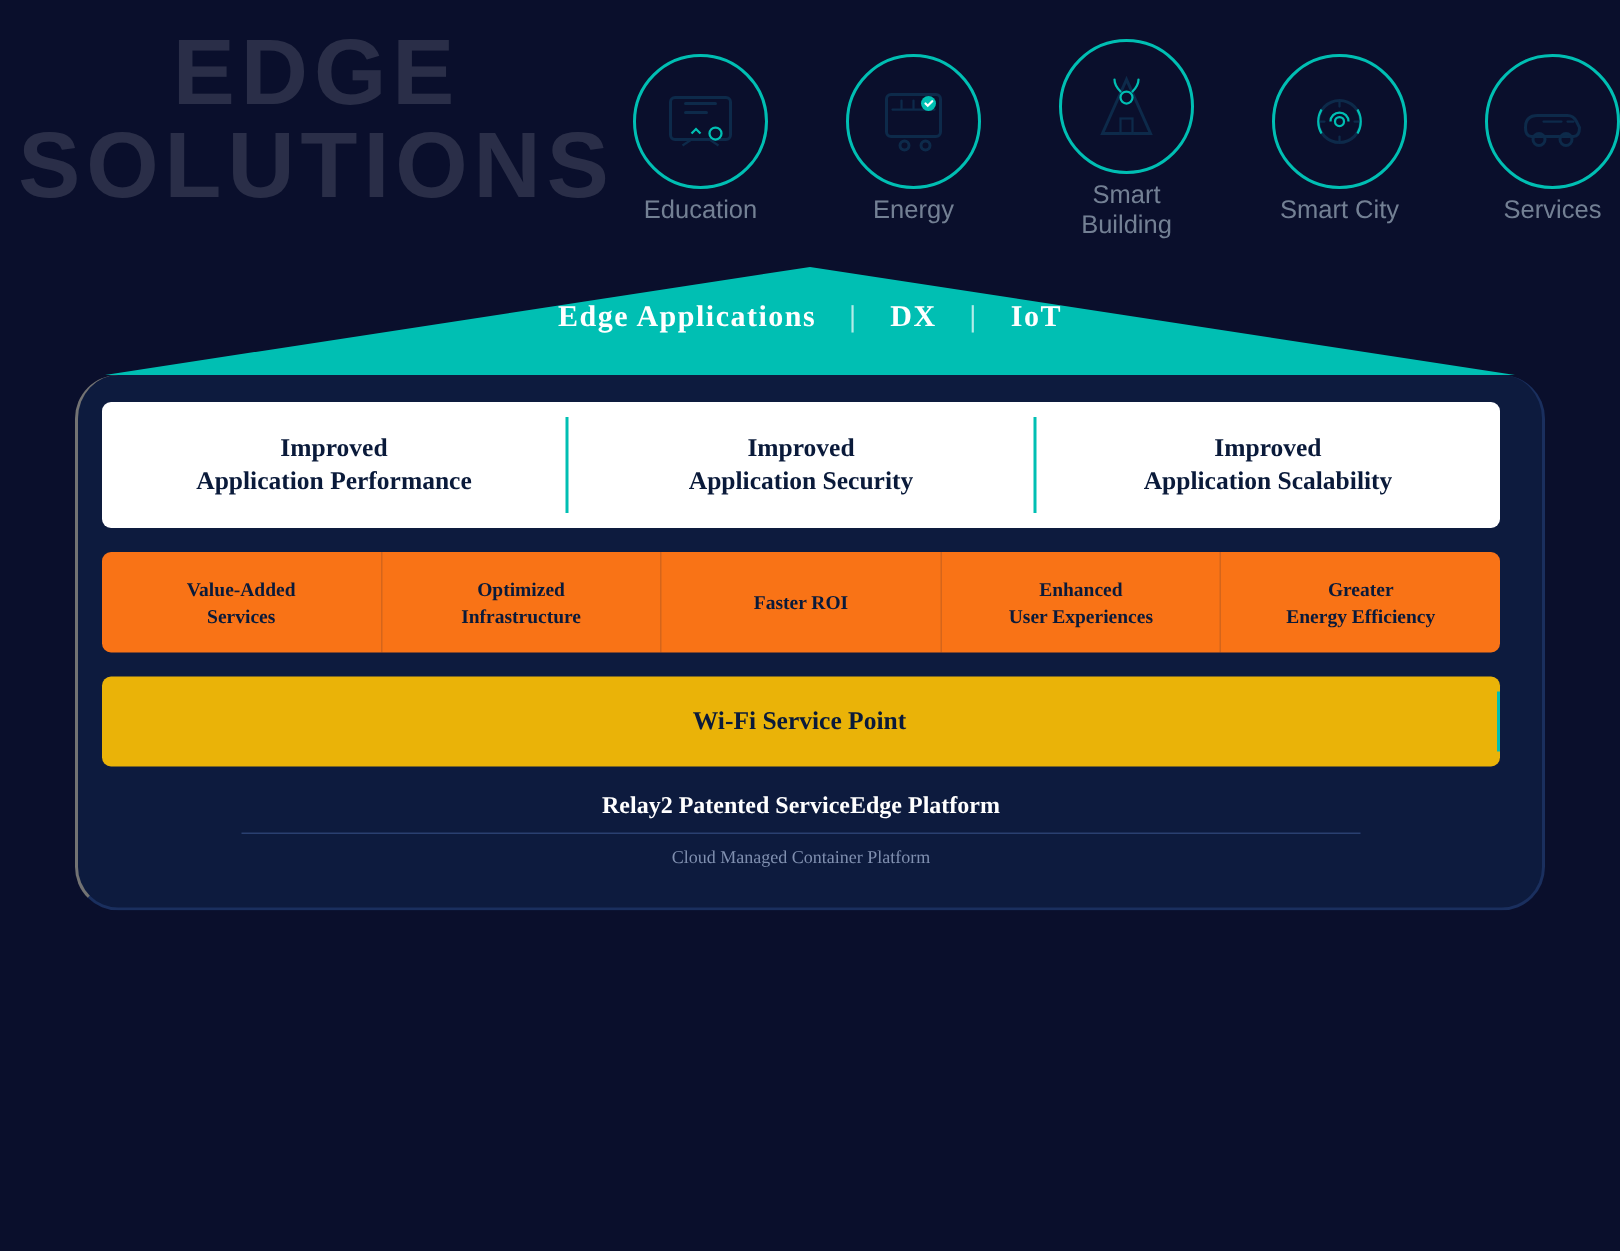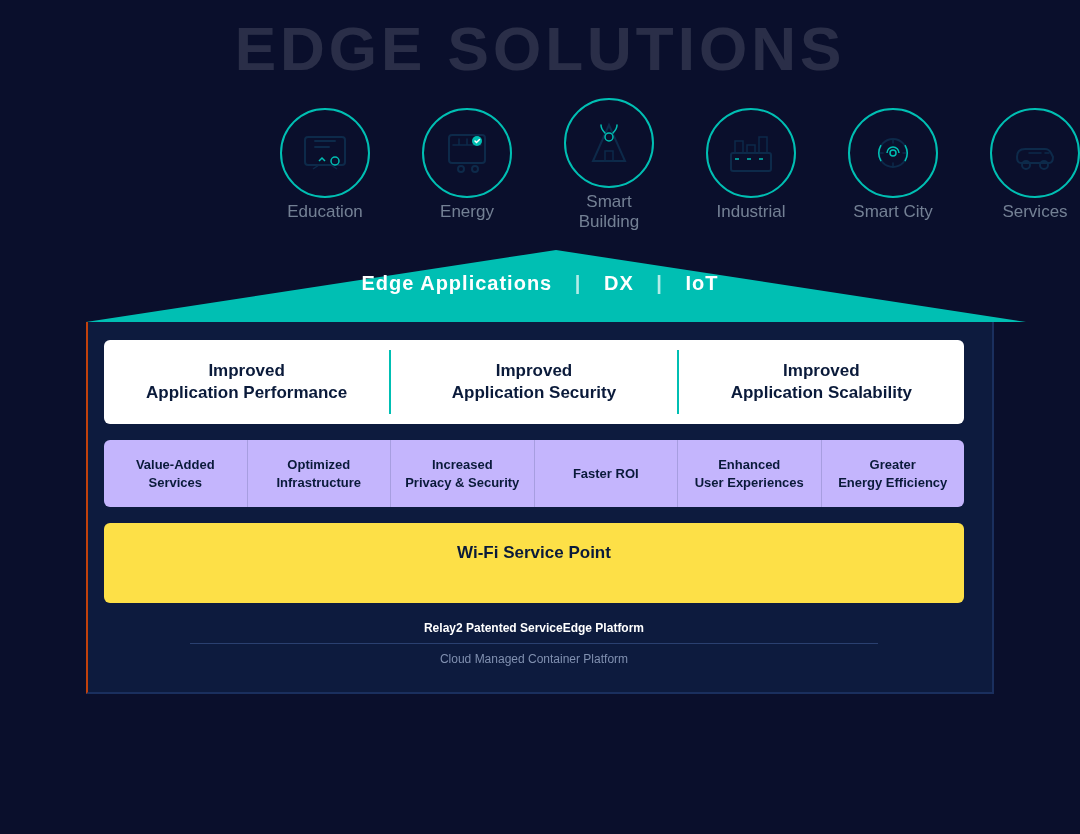--- a/index.html
+++ b/index.html
@@ -11,22 +11,22 @@
       overflow: hidden;
       display: flex;
       flex-direction: column;
       align-items: center;
       justify-content: flex-start;
     }
 
     .top-section {
       width: 100%;
       display: flex;
-      flex-direction: column;
-      align-items: flex-end;
+      flex-direction: row;
+      align-items: flex-start;
       padding-top: 18px;
     }
 
     .big-title {
       color: #fff;
       font-size: 62px;
       font-weight: 900;
       letter-spacing: 4px;
       opacity: 0.13;
       text-transform: uppercase;
@@ -75,23 +75,24 @@
     }
 
     .icon-item {
       display: flex;
       flex-direction: column;
       align-items: center;
     }
 
     
     .pyramid-wrapper {
-      width: 908px;
+      width: 980px;
       margin-top: 12px;
       position: relative;
+      font-family: Liberation Serif, serif;
     }
 
     .pyramid-top {
       width: 0;
       height: 0;
       border-left: 470px solid transparent;
       border-right: 470px solid transparent;
       border-bottom: 72px solid #00bfb3;
       margin: 0 auto;
     }
@@ -104,23 +105,24 @@
       text-align: center;
       color: #fff;
       font-size: 20px;
       font-weight: 700;
       letter-spacing: 1px;
     }
 
     .pyramid-body {
       background: #0d1b3e;
       padding: 18px 28px 22px 16px;
-      border-left: 2px solid #c2410c;
+      border-left: 2px solid #737373;
       border-right: 2px solid #1a2f5e;
       border-bottom: 2px solid #1a2f5e;
+      border-radius: 29px;
     }
 
     
     .row-three-boxes {
       display: flex;
       flex-direction: row;
       background: #fff;
       border-radius: 6px;
       overflow: hidden;
       margin-bottom: 16px;
@@ -144,21 +146,21 @@
       background: #00bfb3;
       margin: 10px 0;
       flex-shrink: 0;
     }
 
     
     .row-six-boxes {
       display: flex;
       flex-direction: row;
       gap: 0px;
-      background: #c4b5fd;
+      background: #f97316;
       border-radius: 6px;
       overflow: hidden;
       margin-bottom: 16px;
     }
 
     .six-box {
       flex: 1;
       padding: 16px 8px;
       text-align: center;
       color: #0a1a3a;
@@ -171,22 +173,22 @@
       border-right: 1px solid rgba(10,26,58,0.15);
     }
 
     .six-box:last-child {
       border-right: none;
     }
 
     
     .row-two-boxes {
       display: flex;
-      flex-direction: column;
-      background: #fde047;
+      flex-direction: row;
+      background: #eab308;
       border-radius: 6px;
       overflow: hidden;
       margin-bottom: 18px;
     }
 
     .two-box {
       flex: 1;
       padding: 20px 24px;
       text-align: center;
       color: #0a1a3a;
@@ -205,21 +207,21 @@
     }
 
     
     .platform-section {
       text-align: center;
       padding-bottom: 4px;
     }
 
     .platform-title {
       color: #fff;
-      font-size: 12px;
+      font-size: 16px;
       font-weight: 800;
       margin-bottom: 8px;
     }
 
     .platform-divider {
       width: 80%;
       height: 1px;
       background: #2a4070;
       margin: 0 auto 8px auto;
     }
@@ -276,32 +278,20 @@
           <path d="M26 8 L10 44 h32 Z" stroke="#0d2a4a" stroke-width="2" fill="none"></path>
           <circle cx="26" cy="20" r="4" stroke="#00bfb3" stroke-width="1.5"></circle>
           <path d="M22 16 Q18 12 18 8" stroke="#00bfb3" stroke-width="1.5" fill="none" stroke-linecap="round"></path>
           <path d="M30 16 Q34 12 34 8" stroke="#00bfb3" stroke-width="1.5" fill="none" stroke-linecap="round"></path>
           <rect x="22" y="34" width="8" height="10" stroke="#0d2a4a" stroke-width="1.5"></rect>
         </svg>
       </div>
       <div class="icon-label">Smart Building</div>
     </div>
 
-    <div class="icon-item">
-      <div class="icon-circle">
-        <svg viewBox="0 0 52 52">
-          <rect x="6" y="26" width="40" height="18" rx="2" stroke="#0d2a4a" stroke-width="2"></rect>
-          <rect x="10" y="14" width="8" height="12" stroke="#0d2a4a" stroke-width="1.5"></rect>
-          <rect x="22" y="18" width="8" height="8" stroke="#0d2a4a" stroke-width="1.5"></rect>
-          <rect x="34" y="10" width="8" height="16" stroke="#0d2a4a" stroke-width="1.5"></rect>
-          <path d="M10 32 h4 M22 32 h4 M34 32 h4" stroke="#00bfb3" stroke-width="1.5"></path>
-        </svg>
-      </div>
-      <div class="icon-label">Industrial</div>
-    </div>
 
     <div class="icon-item">
       <div class="icon-circle">
         <svg viewBox="0 0 52 52">
           <circle cx="26" cy="26" r="14" stroke="#0d2a4a" stroke-width="2"></circle>
           <path d="M20 26 a6 6 0 0 1 12 0" stroke="#00bfb3" stroke-width="1.5" fill="none"></path>
           <circle cx="26" cy="26" r="3" stroke="#00bfb3" stroke-width="1.5"></circle>
           <path d="M26 12 v4 M26 36 v4 M12 26 h4 M36 26 h4" stroke="#0d2a4a" stroke-width="1.5" stroke-linecap="round"></path>
           <path d="M38 18 A16 16 0 0 1 38 34" stroke="#00bfb3" stroke-width="1.5" fill="none"></path>
           <path d="M14 18 A16 16 0 0 0 14 34" stroke="#00bfb3" stroke-width="1.5" fill="none"></path>
@@ -354,23 +344,20 @@
     </div>
 
     <div class="row-six-boxes">
       <div class="six-box">
         <span>Value-Added<br>Services</span>
       </div>
       <div class="six-box">
         <span>Optimized<br>Infrastructure</span>
       </div>
       <div class="six-box">
-        <span>Increased<br>Privacy &amp; Security</span>
-      </div>
-      <div class="six-box">
         <span>Faster ROI</span>
       </div>
       <div class="six-box">
         <span>Enhanced<br>User Experiences</span>
       </div>
       <div class="six-box">
         <span>Greater<br>Energy Efficiency</span>
       </div>
     </div>
 

